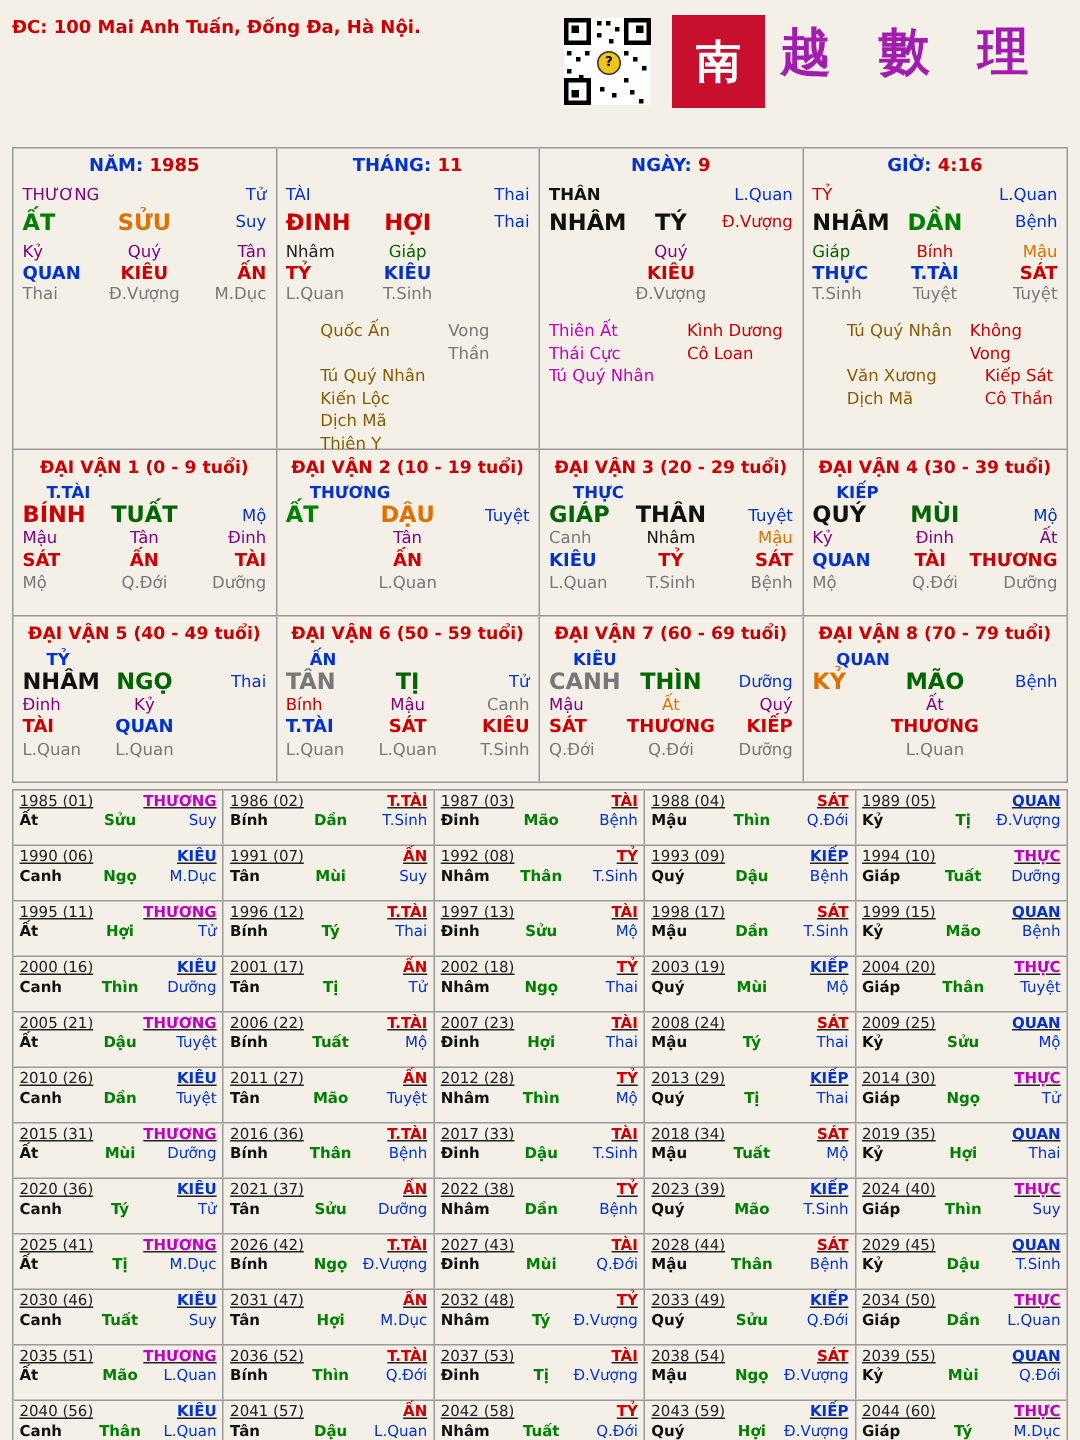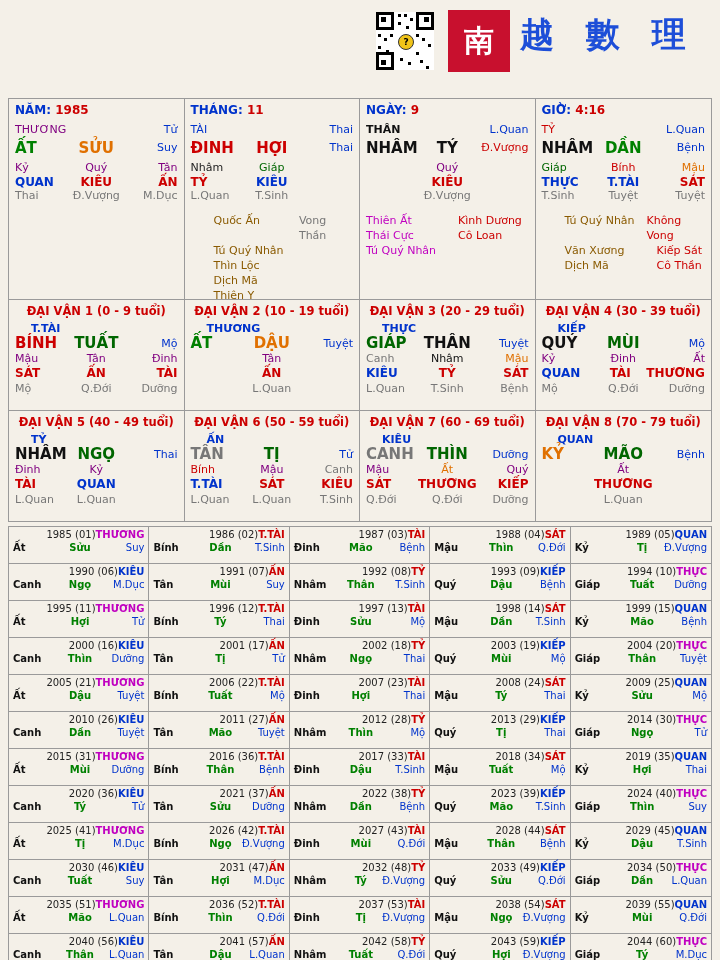--- a/index.html
+++ b/index.html
@@ -22,29 +22,29 @@
   .c-purple{color:#800080;}
   .c-black{color:#111;}
   .hdr-line .lbl{color:#0033cc;}
   .hdr-line .val{color:#111;}
   .qr{width:58px;height:58px;margin:6px 14px 0 8px;position:relative;background:#fff;}
   .qr .mod{position:absolute;background:#000;}
   .qr .eye{position:absolute;border:3px solid #000;background:#fff;}
   .qr .eyec{position:absolute;background:#000;}
   .qr .ctr{position:absolute;left:22px;top:22px;width:14px;height:14px;border-radius:50%;background:#f0c419;border:1px solid #333;color:#000;font-size:9px;text-align:center;line-height:14px;font-weight:bold;}
   .seal{width:58px;height:58px;margin-top:4px;background:#c8102e;color:#fff;display:flex;align-items:center;justify-content:center;font-family:"DejaVu Serif","Liberation Serif",serif;font-size:30px;font-weight:bold;border:2px solid #c8102e;}
-  .brand{margin-left:10px;margin-top:6px;font-family:"DejaVu Serif","Liberation Serif",serif;font-size:34px;color:#1d4ed8;letter-spacing:10px;font-weight:bold;}
+  .brand{margin-left:10px;margin-top:6px;font-family:"DejaVu Serif","Liberation Serif",serif;font-size:34px;color:#a21caf;letter-spacing:10px;font-weight:bold;}
 
   
   .four{display:flex;gap:0;border:1px solid #9a9a9a;}
   .cell4{flex:1 1 25%;border-right:1px solid #9a9a9a;box-sizing:border-box;padding:4px 6px 4px 6px;}
   .cell4:last-child{border-right:none;}
 
   .pillar{height:200px;position:relative;}
-  .p-title{font-weight:bold;color:#0033cc;font-size:12px;margin-bottom:6px;}
+  .p-title{text-align:center;font-weight:bold;color:#0033cc;font-size:12px;margin-bottom:6px;}
   .p-title .num{color:#cc0000;}
   .row3{display:flex;justify-content:space-between;font-size:11px;line-height:14px;}
   .row3 .l{width:33%;}
   .row3 .m{width:34%;text-align:center;}
   .row3 .r{width:33%;text-align:right;}
   .big{font-size:15px;font-weight:bold;}
   .mid{font-size:12px;font-weight:bold;}
   .stars{margin-top:10px;font-size:11px;line-height:15px;}
   .stars .sline{display:flex;}
   .stars .sline span{display:inline-block;}
@@ -64,36 +64,37 @@
   .dvrow{display:flex;justify-content:space-between;font-size:11px;line-height:15px;}
   .dvrow .c{flex:1 1 33%;}
   .dvrow .c.mm{text-align:center;}
   .dvrow .c.rr{text-align:right;}
 
   
   .years{margin-top:4px;border:1px solid #9a9a9a;border-bottom:none;}
   .yrow{display:flex;border-bottom:1px solid #9a9a9a;}
   .ycell{flex:1 1 20%;border-right:1px solid #9a9a9a;box-sizing:border-box;padding:1px 4px 2px 4px;height:36px;}
   .ycell:last-child{border-right:none;}
-  .yl1{display:flex;justify-content:flex-end;font-size:10px;line-height:13px;}
+  .yl1{display:flex;justify-content:space-between;font-size:10px;line-height:13px;text-decoration:underline;}
   .yl1 .ytag{color:#222;}
   .yl1 .a{font-weight:bold;}
   .yl2{display:flex;justify-content:space-between;font-size:10px;line-height:13px;}
   .yl2 span{display:inline-block;}
   .w1{width:36%;}
   .w2{width:30%;text-align:center;}
   .w3{width:34%;text-align:right;}
 </style>
 </head>
 <body>
 
 <div class="page">
 
   <div class="header">
     <div class="hdr-left">
+      <div class="hdr-line c-red">ĐC: 100 Mai Anh Tuấn, Đống Đa, Hà Nội.</div>
     </div>
 
     <div class="qr">
       <div class="eye" style="left:0;top:0;width:12px;height:12px;"></div>
       <div class="eyec" style="left:5px;top:5px;width:5px;height:5px;"></div>
       <div class="eye" style="right:0;top:0;width:12px;height:12px;"></div>
       <div class="eyec" style="right:5px;top:5px;width:5px;height:5px;"></div>
       <div class="eye" style="left:0;bottom:0;width:12px;height:12px;"></div>
       <div class="eyec" style="left:5px;bottom:5px;width:5px;height:5px;"></div>
       <div class="mod" style="left:22px;top:2px;width:3px;height:3px;"></div>
@@ -187,21 +188,21 @@
         </div>
       <div class="stars">
         <div class="sline">
             <span class="s1 brown">Quốc Ấn</span>
             <span class="gray">Vong Thần</span>
           </div>
         <div class="sline">
             <span class="s1 brown">Tú Quý Nhân</span>
           </div>
         <div class="sline">
-            <span class="s1 brown">Thìn Lộc</span>
+            <span class="s1 brown">Kiến Lộc</span>
           </div>
         <div class="sline">
             <span class="s1 brown">Dịch Mã</span>
           </div>
         <div class="sline">
             <span class="s1 brown">Thiên Y</span>
           </div>
       </div>
     </div>
 
@@ -639,21 +640,21 @@
             <span class="a" style="color: rgb(204, 0, 0);">TÀI</span>
           </div>
           <div class="yl2">
             <span class="w1" style="color: rgb(17, 17, 17); font-weight: bold;">Đinh</span>
             <span class="w2" style="color: rgb(0, 128, 0); font-weight: bold;">Sửu</span>
             <span class="w3" style="color: rgb(0, 51, 204);">Mộ</span>
           </div>
         </div>
         <div class="ycell">
           <div class="yl1">
-            <span class="ytag">1998 (14)</span>
+            <span class="ytag">1998 (17)</span>
             <span class="a" style="color: rgb(204, 0, 0);">SÁT</span>
           </div>
           <div class="yl2">
             <span class="w1" style="color: rgb(17, 17, 17); font-weight: bold;">Mậu</span>
             <span class="w2" style="color: rgb(0, 128, 0); font-weight: bold;">Dần</span>
             <span class="w3" style="color: rgb(0, 51, 204);">T.Sinh</span>
           </div>
         </div>
         <div class="ycell">
           <div class="yl1">

